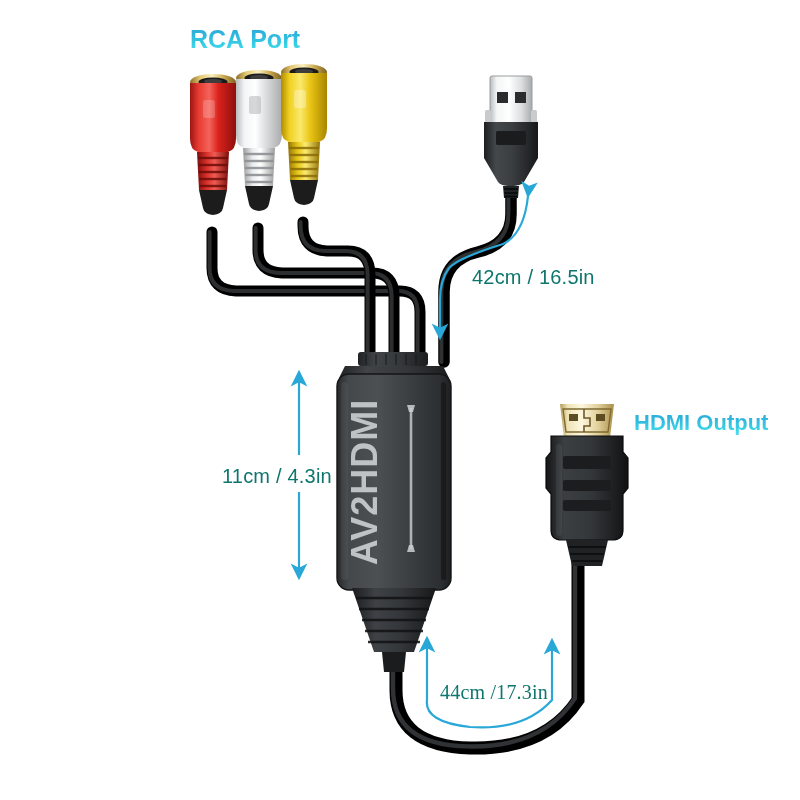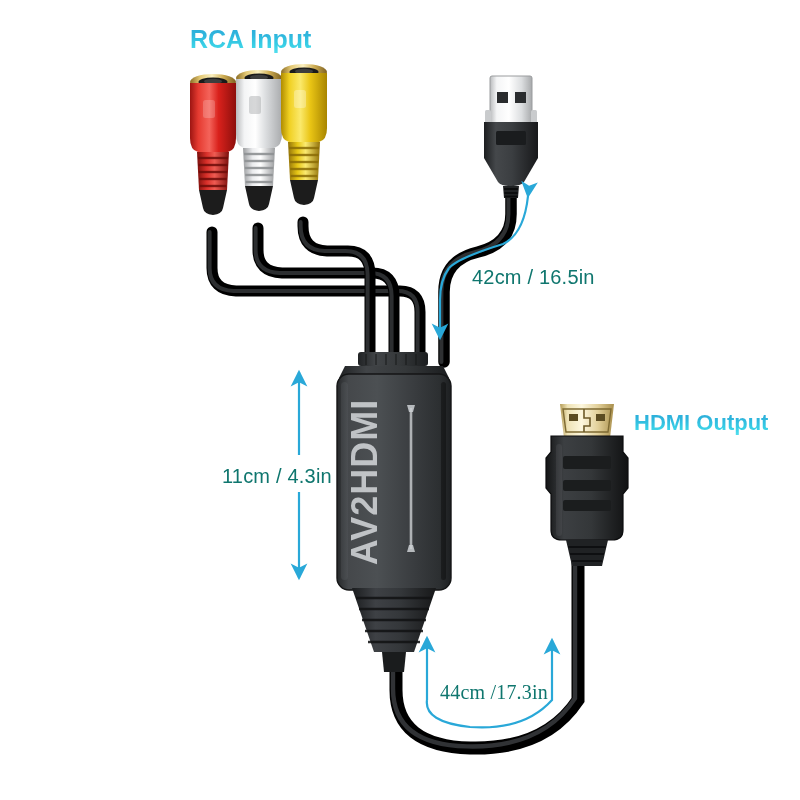--- a/index.html
+++ b/index.html
@@ -321,21 +321,21 @@
       <path d="M299,455 L299,372" marker-end="url(#arrHead)"></path>
       <path d="M299,492 L299,578" marker-end="url(#arrHead)"></path>
     </g>
 
     <g fill="none" stroke="#29a8d8" stroke-width="2.2">
       <path d="M427,700 Q424,722 470,727 Q524,731 552,700 L552,640" marker-end="url(#arrHead)"></path>
       <path d="M427,700 L427,638" marker-end="url(#arrHead)"></path>
     </g>
   </svg>
 
-  <div class="lbl" id="lbl-rca">RCA Input</div>
+  <div class="lbl" id="lbl-rca">RCA Port</div>
 
 
   <div class="lbl" id="lbl-hdmi">HDMI Output</div>
 
   <div class="dim" id="dim-usb">42cm / 16.5in</div>
 
   <div class="dim" id="dim-box">11cm / 4.3in</div>
 
   <div class="dim" id="dim-hdmi">44cm /17.3in</div>
 

